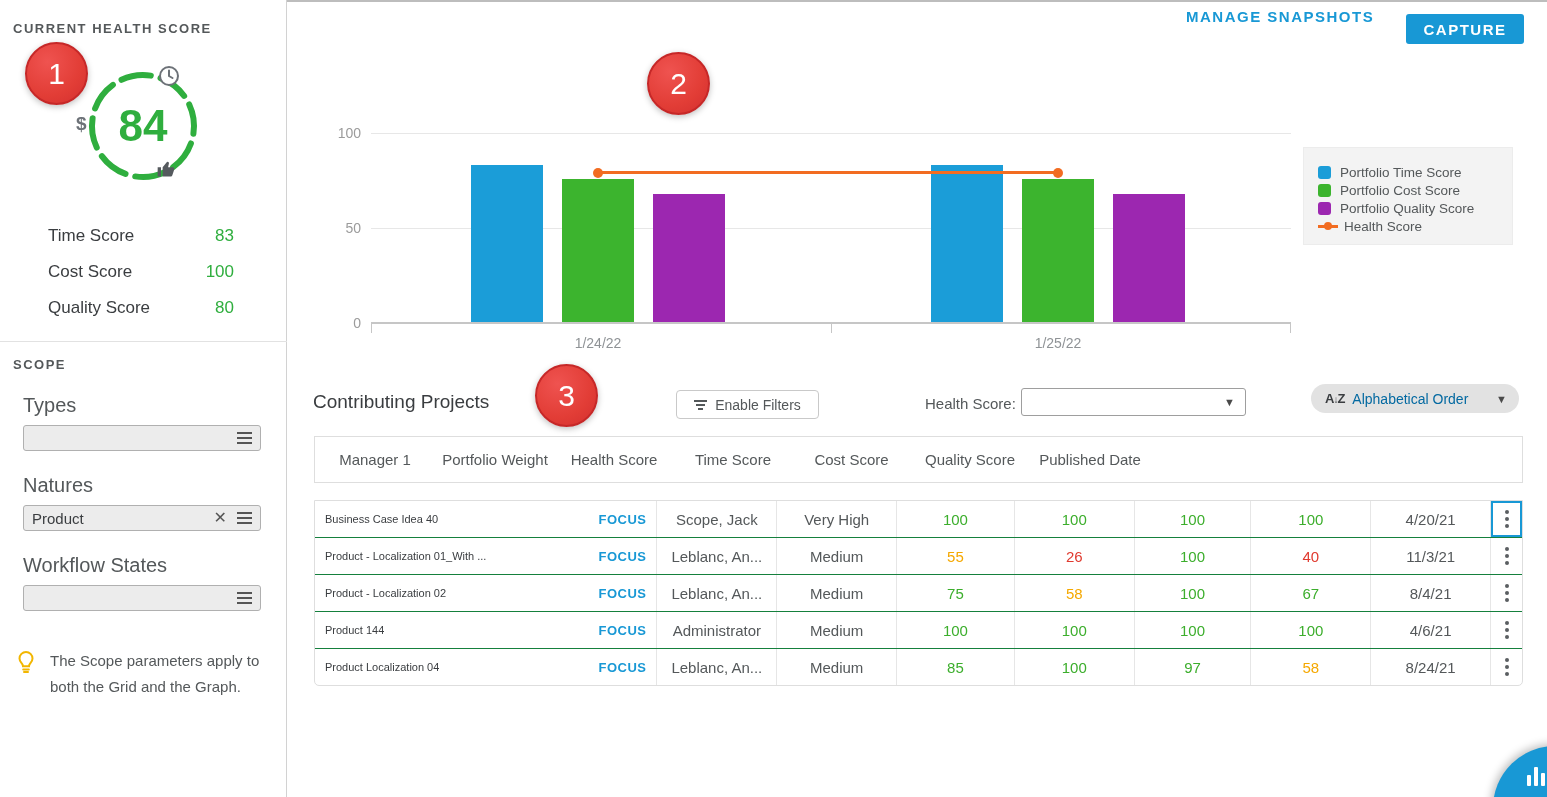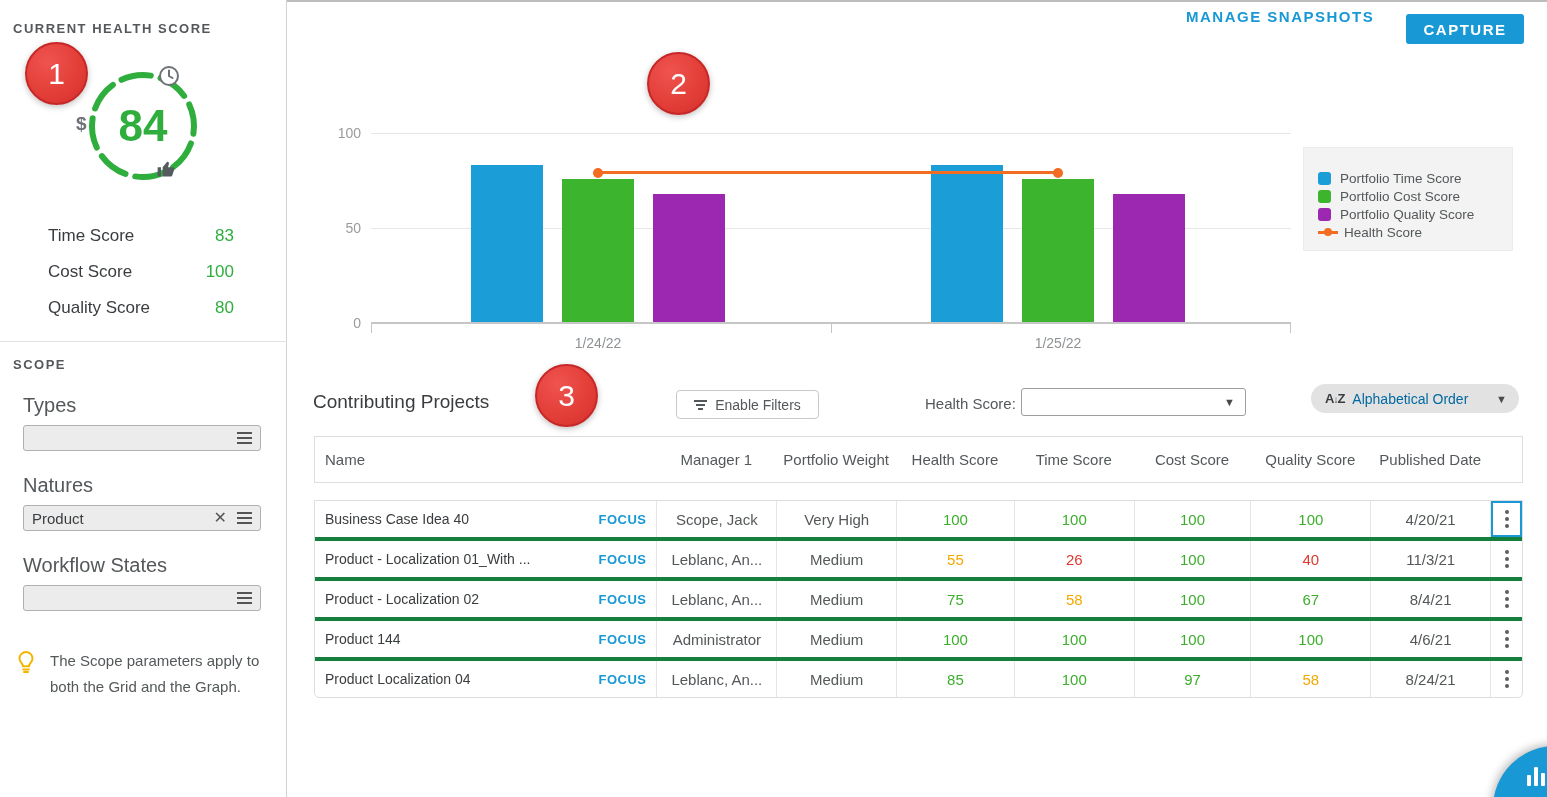--- a/index.html
+++ b/index.html
@@ -59,21 +59,21 @@
   .gridline{position:absolute;left:0;width:920px;height:1px;background:#e7e7e7;}
   .baseline{position:absolute;left:0;top:189px;width:920px;height:2px;background:#c6c6c6;}
   .ytick-label{position:absolute;left:-52px;width:42px;text-align:right;color:#9b9b9b;font-size:14px;}
   .axis-tick{position:absolute;top:191px;width:1px;height:9px;background:#c6c6c6;}
   .bar{position:absolute;width:72px;bottom:1px;}
   .xcat-label{position:absolute;top:202px;width:120px;text-align:center;color:#8f9396;font-size:14px;}
   .hline{position:absolute;height:3px;background:#f26c21;border-radius:2px;}
   .hdot{position:absolute;width:10px;height:10px;border-radius:50%;background:#f26c21;}
   
   .legend{position:absolute;left:1015px;top:147px;width:210px;background:#f3f3f3;border:1px solid #ececec;
-    box-sizing:border-box;padding:21px 6px 9px 14px;}
+    box-sizing:border-box;padding:15px 6px 9px 14px;}
   .legend-item{display:flex;align-items:center;height:18px;cursor:pointer;}
   .legend-swatch{width:13px;height:13px;border-radius:3px;margin-right:9px;flex:0 0 13px;}
   .legend-line{width:20px;height:3px;margin-right:6px;position:relative;flex:0 0 20px;}
   .legend-line i{position:absolute;left:6px;top:-2.5px;width:8px;height:8px;border-radius:50%;background:inherit;display:block;}
   .legend-label{color:#54585a;font-size:13.5px;white-space:nowrap;}
   
   .enable-filters-btn{position:absolute;left:388px;top:390px;width:143px;height:29px;background:#fff;border:1px solid #c9c9c9;
     border-radius:4px;display:flex;align-items:center;justify-content:center;gap:8px;cursor:pointer;box-sizing:border-box;}
   .enable-filters-btn span{color:#54585a;font-size:14px;}
   .funnel{display:flex;flex-direction:column;align-items:center;gap:2px;}
@@ -90,27 +90,27 @@
   .az-ico{color:#3a3d40;font-size:13px;font-weight:bold;letter-spacing:-1px;margin-right:8px;}
   .az-ico small{font-size:10px;font-weight:normal;}
   .sort-text{flex:1;color:#0369a1;font-size:14px;}
   
   .tbl-head{position:absolute;left:26px;top:436px;width:1209px;height:47px;border:1px solid #dedede;background:#fff;
     box-sizing:border-box;display:flex;align-items:center;}
   .tbl-head .hcell{color:#54585a;font-size:15px;text-align:center;line-height:18px;box-sizing:border-box;}
   .tbl-head .hcell.name{text-align:left;padding-left:10px;}
   .tbl-body{position:absolute;left:26px;top:500px;width:1209px;border:1px solid #dedede;border-radius:0 0 5px 5px;
     box-sizing:border-box;background:#fff;}
-  .trow{display:flex;height:36px;border-top:4px solid #15803d;cursor:pointer;}
+  .trow{display:flex;height:36px;border-top:1px solid #15803d;cursor:pointer;}
   .trow:first-child{border-top:none;}
   .tcell{display:flex;align-items:center;justify-content:center;border-left:1px solid #e6e6e6;box-sizing:border-box;
     font-size:15px;color:#54585a;overflow:hidden;}
   .tcell:first-child{border-left:none;}
   .tcell.name-cell{justify-content:space-between;padding:0 10px 0 10px;}
-  .proj-name{color:#3a3d40;font-size:14px;white-space:nowrap;overflow:hidden;}
+  .proj-name{color:#3a3d40;font-size:11px;white-space:nowrap;overflow:hidden;}
   .focus-badge{color:#1898d5;font-size:13px;font-weight:bold;letter-spacing:0.5px;margin-left:8px;cursor:pointer;}
   .kebab-cell{position:relative;}
   .kebab{display:flex;flex-direction:column;gap:3px;align-items:center;justify-content:center;width:100%;height:100%;cursor:pointer;box-sizing:border-box;}
   .kebab i{display:block;width:4px;height:4px;border-radius:50%;background:#5a5e61;}
   .kebab.focused{border:2px solid #1898d5;}
   
   .badge{position:absolute;width:63px;height:63px;border-radius:50%;
     background:radial-gradient(circle at 35% 30%,#ef5350,#e23d36 60%,#d32f2f);
     border:2px solid #c62828;box-sizing:border-box;display:flex;align-items:center;justify-content:center;
     color:#fff;font-size:30px;box-shadow:0 2px 6px rgba(0,0,0,0.25);}
@@ -285,21 +285,20 @@
     <span class="dd-arrow">▼</span>
   </div>
 
   <div class="sort-pill">
     <span class="az-ico">A<small>↓</small>Z</span>
     <span class="sort-text">Alphabetical Order</span>
     <span class="dd-arrow">▼</span>
   </div>
 
   <div class="tbl-head">
-      <div class="hcell name" style="width: 342px;">Name</div>
       <div class="hcell" style="width: 120px;">Manager 1</div>
       <div class="hcell" style="width: 120px;">Portfolio Weight</div>
       <div class="hcell" style="width: 118px;">Health Score</div>
       <div class="hcell" style="width: 120px;">Time Score</div>
       <div class="hcell" style="width: 117px;">Cost Score</div>
       <div class="hcell" style="width: 120px;">Quality Score</div>
       <div class="hcell" style="width: 120px;">Published Date</div>
       <div class="hcell" style="width: 32px;"></div>
     </div>
   <div class="tbl-body">

